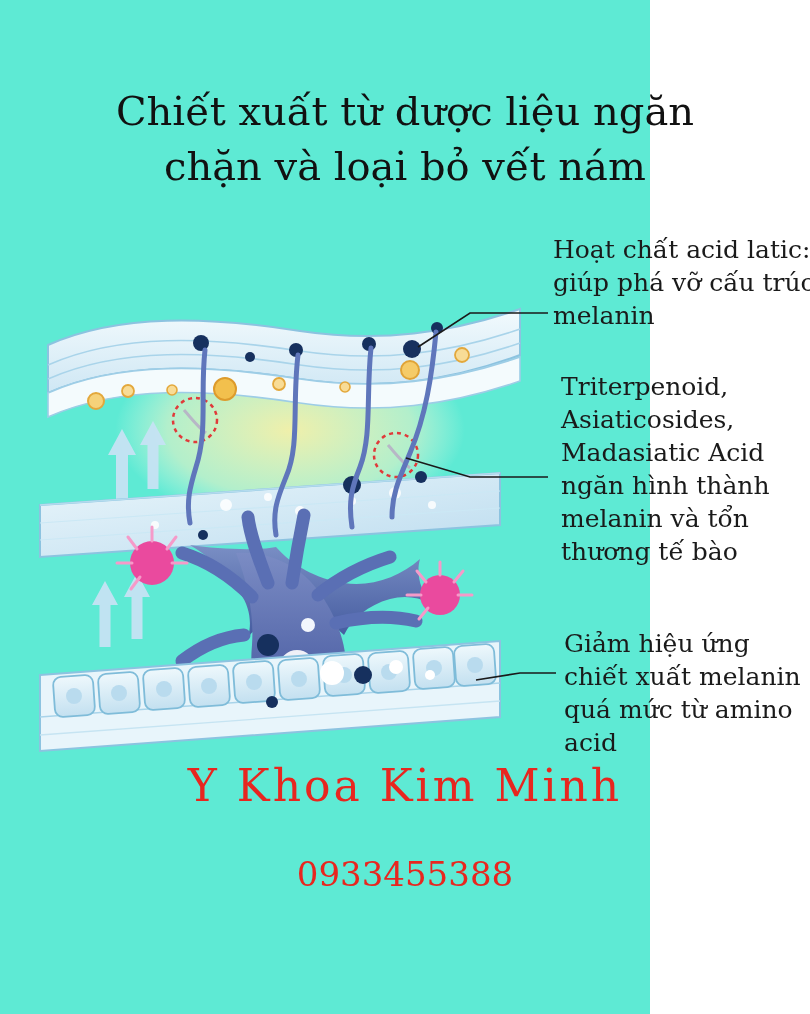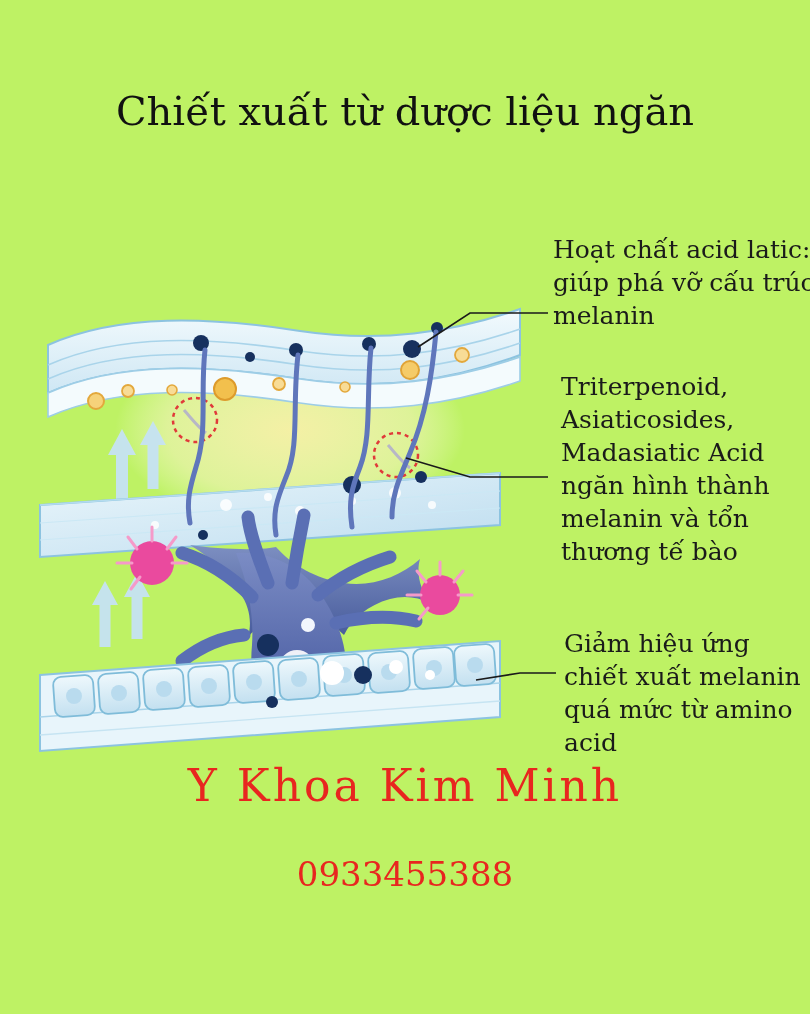--- a/index.html
+++ b/index.html
@@ -10,23 +10,23 @@
   body {
     width: 810px;
     height: 1014px;
     position: relative;
     overflow: hidden;
     font-family: "Liberation Serif", serif;
   }
   #stage {
     position: absolute;
     left: 0; top: 0;
-    width: 810px;
+    width: 650px;
     height: 1014px;
-    background: #bef264;
+    background: #5eead4;
   }
 
   
   .title {
     position: absolute;
     left: 0;
     top: 84px;
     width: 810px;
     text-align: center;
     font-family: "DejaVu Serif", serif;
@@ -78,20 +78,21 @@
     letter-spacing: 0px;
   }
 </style>
 </head>
 <body>
 
 <div id="stage">
 
   <div class="title">
     <span>Chiết xuất từ dược liệu ngăn</span>
+    <span class="line2">chặn và loại bỏ vết nám</span>
   </div>
 
   <svg id="figure" viewBox="0 0 810 585" xmlns="http://www.w3.org/2000/svg">
     <defs>
       <linearGradient id="layerGrad" x1="0" y1="0" x2="0" y2="1">
         <stop offset="0%" stop-color="#f2fafd"></stop>
         <stop offset="100%" stop-color="#cfe7f4"></stop>
       </linearGradient>
       <linearGradient id="layerGrad2" x1="0" y1="0" x2="1" y2="1">
         <stop offset="0%" stop-color="#eaf6fb"></stop>

